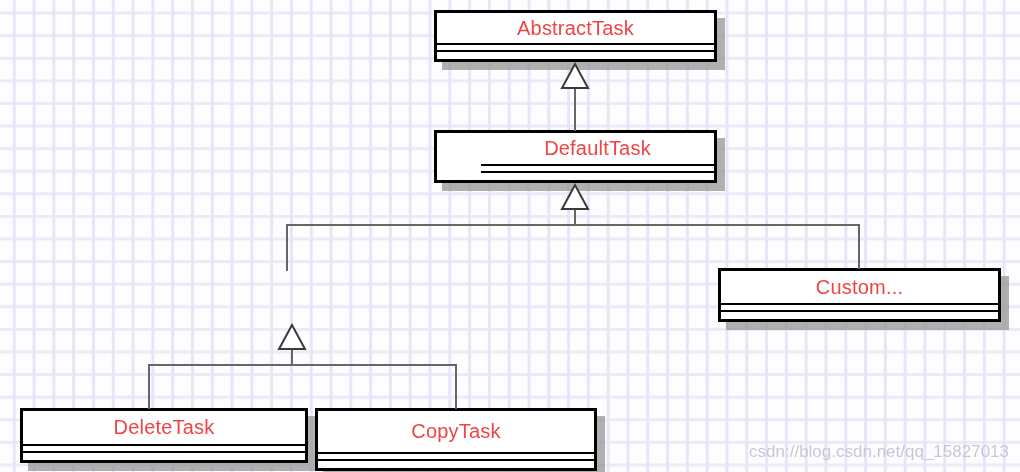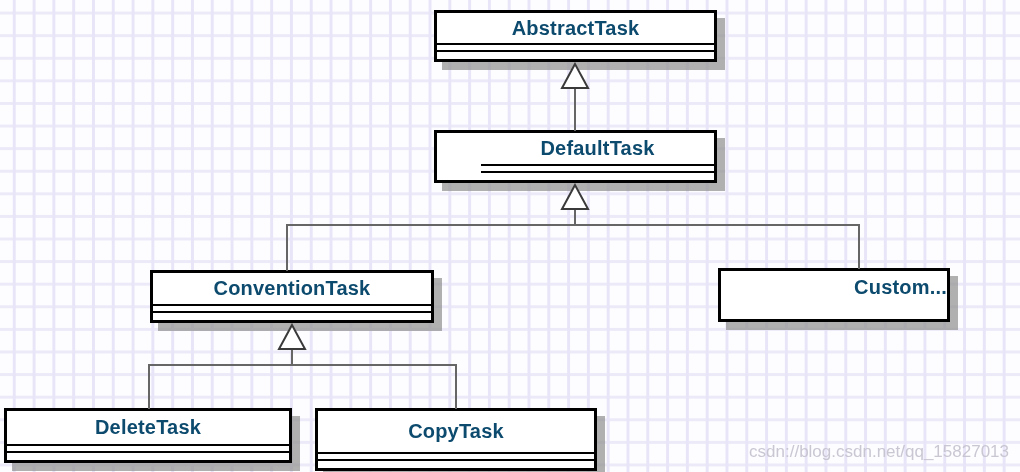--- a/index.html
+++ b/index.html
@@ -28,35 +28,35 @@
     border: 3px solid #000000;
     box-shadow: 8px 8px 0 0 rgba(150,150,150,0.75);
     display: flex;
     flex-direction: column;
   }
   .node .title {
     flex: 1;
     display: flex;
     align-items: center;
     justify-content: center;
-    font-weight: bold;
+    font-weight: normal;
     font-size: 20px;
-    color: #0c4a6e;
+    color: #ef4444;
     letter-spacing: 0.2px;
     white-space: nowrap;
   }
   .node .comp-fields  { height: 5px; border-top: 2px solid #000; }
   .node .comp-methods { height: 7px; border-top: 2px solid #000; }
 
   
   #node-abstract   { left: 434px; top: 10px;  width: 283px; height: 52px; }
   #node-default    { left: 434px; top: 130px; width: 283px; height: 53px; padding-left: 44px; }
   #node-convention { left: 150px; top: 270px; width: 284px; height: 53px; }
-  #node-custom     { left: 718px; top: 268px; width: 232px; height: 54px; align-items: flex-end; }
-  #node-delete     { left: 4px;   top: 408px; width: 288px; height: 55px; }
+  #node-custom     { left: 718px; top: 268px; width: 283px; height: 54px; }
+  #node-delete     { left: 20px;   top: 408px; width: 288px; height: 55px; }
   #node-copy       { left: 315px; top: 408px; width: 282px; height: 63px; }
 
   .edges {
     position: absolute;
     left: 0; top: 0;
     width: 1020px; height: 472px;
     pointer-events: none;
   }
   .edge-line   { stroke: #666666; stroke-width: 2; fill: none; }
   .edge-arrow  { stroke: #3a3a3a; stroke-width: 2; fill: #ffffff; }
@@ -80,25 +80,20 @@
     <div class="comp-fields"></div>
     <div class="comp-methods"></div>
   </div>
 
   <div class="node" id="node-default">
     <div class="title">DefaultTask</div>
     <div class="comp-fields"></div>
     <div class="comp-methods"></div>
   </div>
 
-  <div class="node" id="node-convention">
-    <div class="title">ConventionTask</div>
-    <div class="comp-fields"></div>
-    <div class="comp-methods"></div>
-  </div>
 
   <div class="node" id="node-custom">
     <div class="title">Custom...</div>
     <div class="comp-fields"></div>
     <div class="comp-methods"></div>
   </div>
 
   <div class="node" id="node-delete">
     <div class="title">DeleteTask</div>
     <div class="comp-fields"></div>

